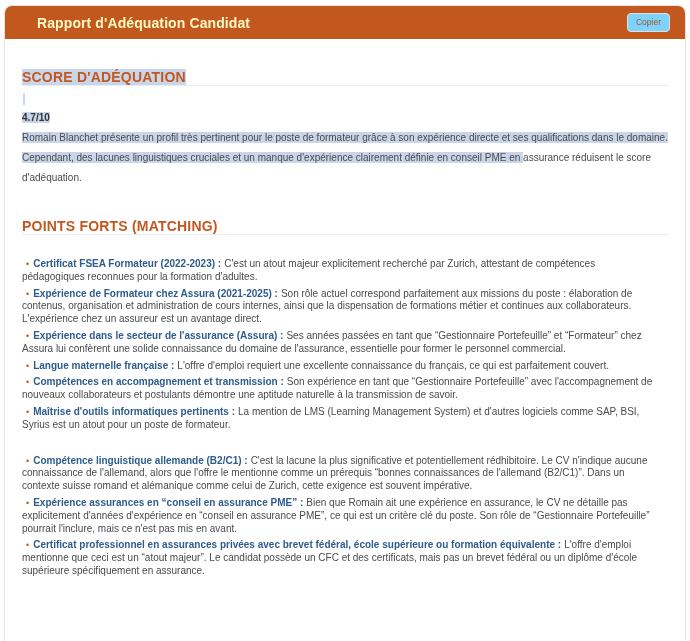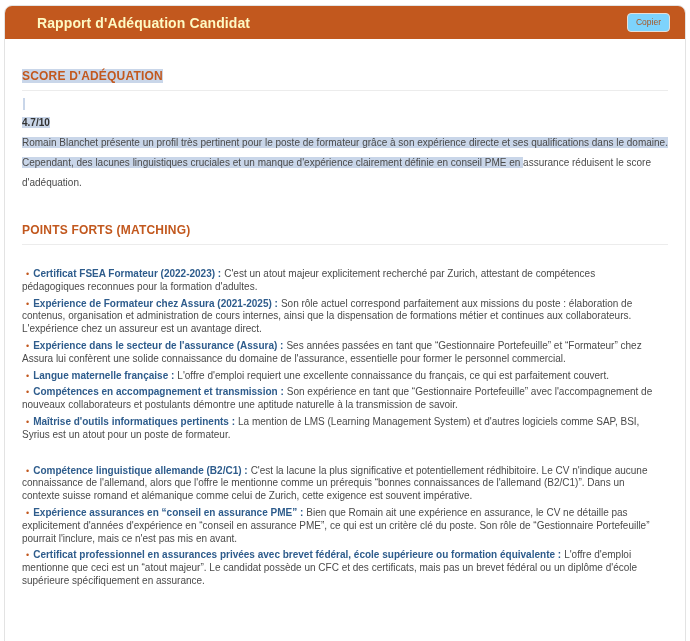--- a/index.html
+++ b/index.html
@@ -46,24 +46,23 @@
   }
   .content { padding: 0 17px; }
   .intro {
     margin: 26px 0 0 0;
     font-size: 10px;
     line-height: 13.5px;
     color: #555555;
   }
   h2.sec {
     color: #C2581E;
-    font-size: 12px;
+    font-size: 14px;
     font-weight: bold;
     margin: 30px 0 0 0;
-    padding-bottom: 7px;
     border-bottom: 1px solid #ececec;
     letter-spacing: 0.2px;
   }
   .selected { background: #C9D6E9; }
   .caret-sliver {
     width: 2px;
     height: 12px;
     background: #C9D6E9;
     margin: 7px 0 0 1px;
   }

